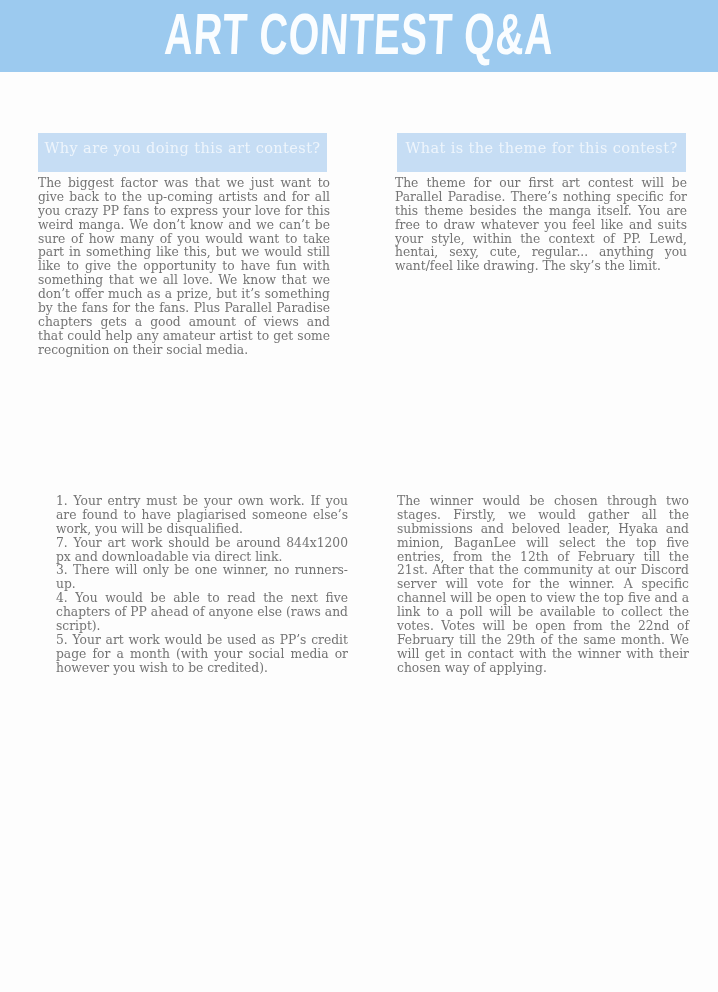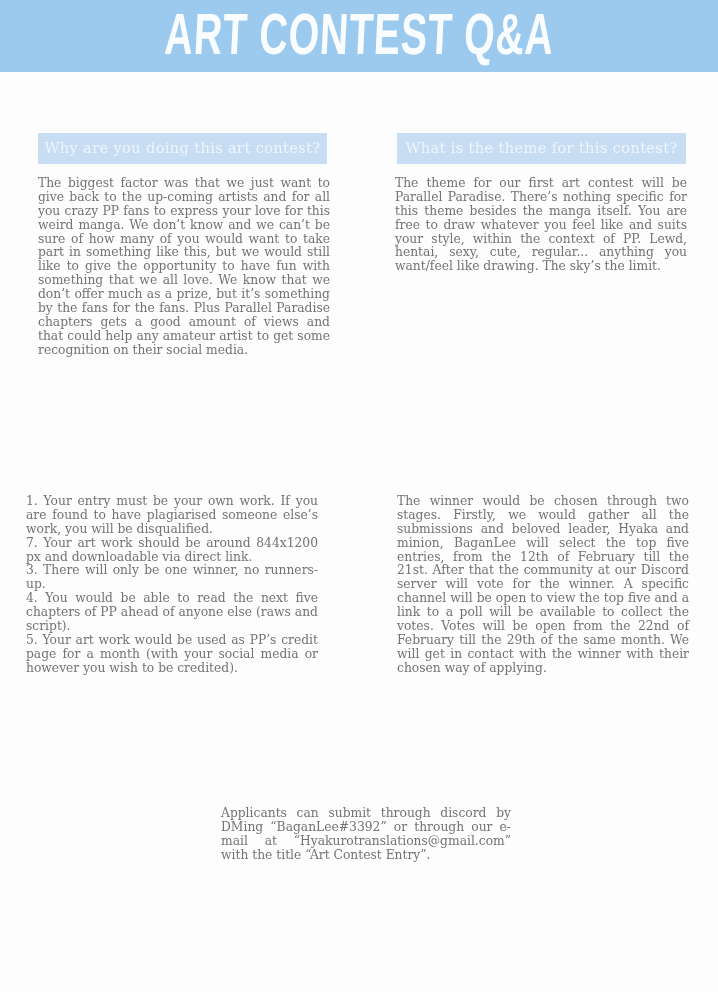--- a/index.html
+++ b/index.html
@@ -32,21 +32,21 @@
     font-size: 58px;
     letter-spacing: 1px;
     color: #fafdff;
     transform: scaleX(0.68) skewX(-4deg);
     white-space: nowrap;
     line-height: 1;
     padding-bottom: 4px;
   }
   .q-header {
     position: absolute;
-    height: 31px;
+    height: 39px;
     width: 289px;
     background: #c6ddf4;
     color: #eef5fc;
     font-size: 14.5px;
     letter-spacing: 0.4px;
     text-align: center;
     line-height: 31px;
     white-space: nowrap;
     overflow: hidden;
   }
@@ -61,21 +61,21 @@
   }
   .q-body p { margin: 0; }
   .rule-item { margin: 0; }
 
   
   #hdr-why    { top: 133px; left: 38px; }
   #body-why   { top: 177px; left: 38px; }
   #hdr-theme  { top: 133px; left: 397px; }
   #body-theme { top: 177px; left: 395px; }
   #hdr-rules  { top: 451px; left: 38px; }
-  #body-rules { top: 495px; left: 26px; }
+  #body-rules { top: 495px; left: 56px; }
   #hdr-winner { top: 451px; left: 397px; }
   #body-winner{ top: 495px; left: 397px; }
   #hdr-submit { top: 760px; left: 221px; }
   #body-submit{ top: 807px; left: 221px; width: 290px; }
 </style>
 </head>
 <body>
 
 <div class="page">
 
@@ -98,17 +98,14 @@
     <p class="rule-item">7. Your art work should be around 844x1200 px and downloadable via direct link.</p>
     <p class="rule-item">3. There will only be one winner, no runners-up.</p>
     <p class="rule-item">4. You would be able to read the next five chapters of PP ahead of anyone else (raws and script).</p>
     <p class="rule-item">5.  Your art work would be used as PP’s credit page for a month (with your social media or however you wish to be credited).</p>
   </div>
 
   <div id="body-winner" class="q-body">
     <p>The winner would be chosen through two stages. Firstly, we would gather all the submissions and beloved leader, Hyaka and minion, BaganLee will select the top five entries, from the 12th of February till the 21st. After that the community at our Discord server will vote for the winner. A specific channel will be open to view the top five and a link to a poll will be available to collect the votes. Votes will be open from the 22nd of February till the 29th of the same month. We will get in contact with the winner with their chosen way of applying.</p>
   </div>
 
-  <div id="body-submit" class="q-body">
-    <p>Applicants can submit through discord by DMing “BaganLee#3392” or through our e-mail at “Hyakurotranslations@gmail.com” with the title “Art Contest Entry”.</p>
-  </div>
 
 </div>
 
 </body></html>

